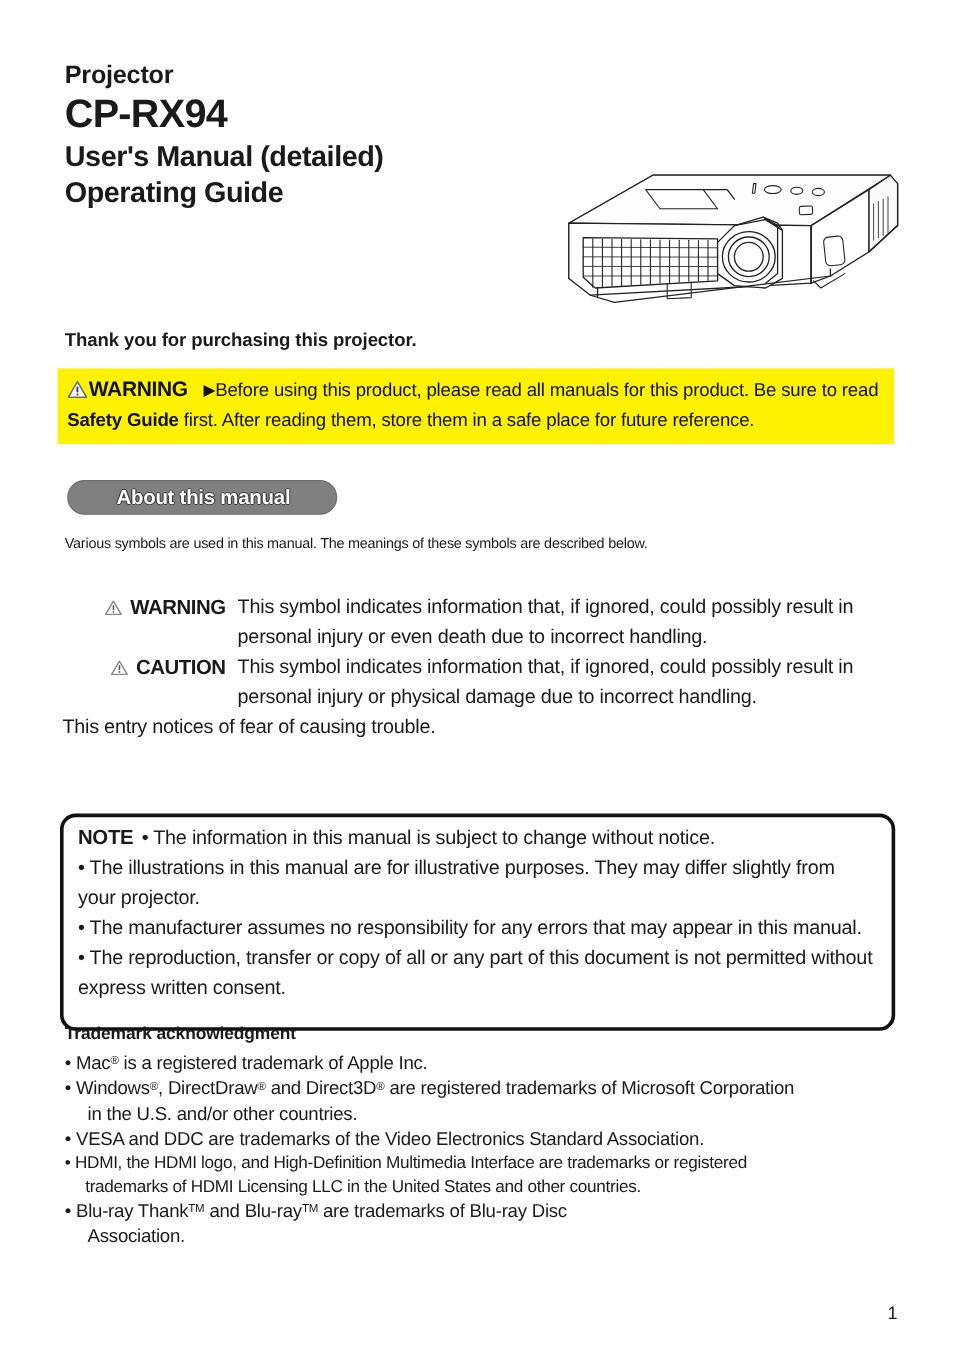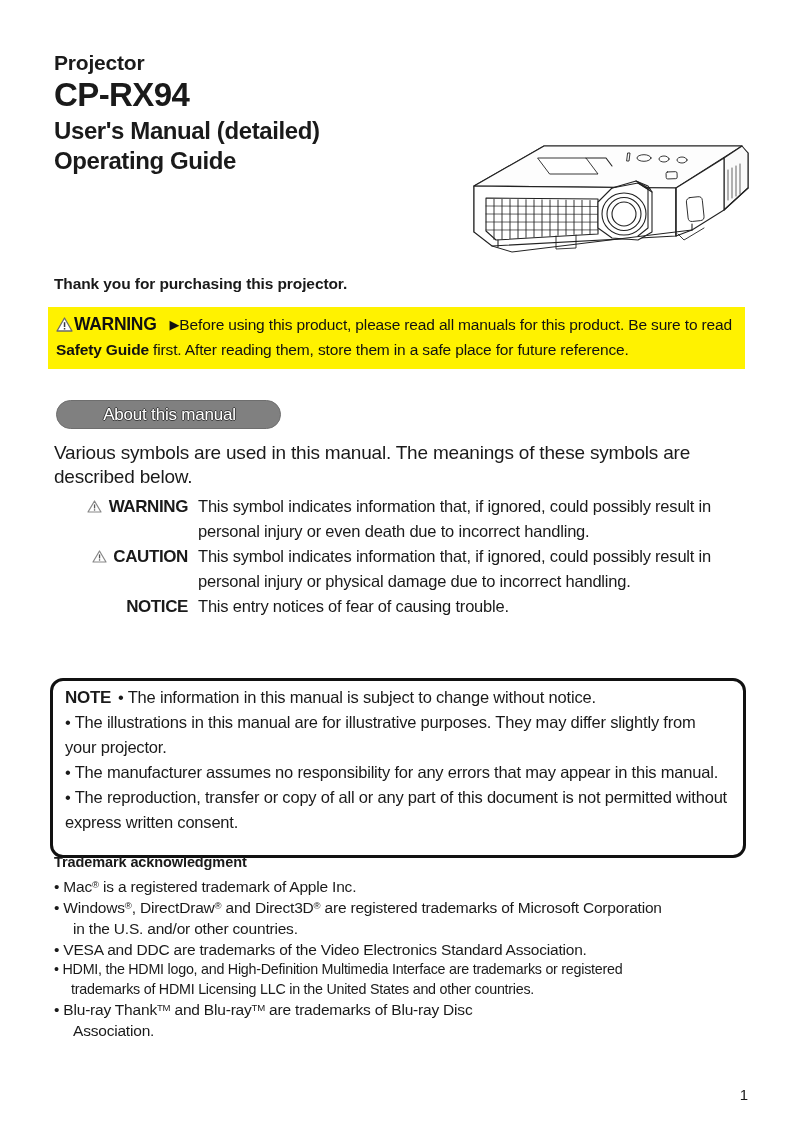--- a/index.html
+++ b/index.html
@@ -120,35 +120,35 @@
     box-sizing: border-box;
   }
   .pill-text {
     position: absolute;
     left: 0; top: 0;
     width: 225px;
     height: 29px;
     line-height: 28px;
     text-align: center;
     font-size: 17px;
-    font-weight: normal;
+    font-weight: bold;
     letter-spacing: -0.2px;
     color: #ffffff;
     text-shadow:
       -1px 0 #3d3d3d, 1px 0 #3d3d3d,
       0 -1px #3d3d3d, 0 1px #3d3d3d;
   }
 
   
   .intro {
     position: absolute;
     left: 54px;
     top: 441px;
     width: 690px;
-    font-size: 19px;
+    font-size: 12px;
     line-height: 24px;
     letter-spacing: -0.2px;
     font-stretch: condensed;
   }
 
   
   .defs {
     position: absolute;
     left: 48px;
     top: 494px;
@@ -395,21 +395,20 @@
             <path d="M7.5 1 L14 12 L1 12 Z" fill="#ffffff" stroke="#888888" stroke-width="1.2" stroke-linejoin="round"></path>
             <rect x="6.9" y="4.4" width="1.3" height="4" fill="#555"></rect>
             <rect x="6.9" y="9.3" width="1.3" height="1.3" fill="#555"></rect>
           </svg>
         </span><span>CAUTION</span>
       </div>
       <div class="deftext">This symbol indicates information that, if ignored, could possibly result in personal injury or physical damage due to incorrect handling.</div>
     </div>
 
     <div class="defrow">
-      <div class="deflabel">NOTICE</div>
       <div class="deftext">This entry notices of fear of causing trouble.</div>
     </div>
 
 
   </div>
 
   <div class="notebox">
     <p><span class="note-label">NOTE</span><span>• The information in this manual is subject to change without notice.</span></p>
     <p>• The illustrations in this manual are for illustrative purposes. They may differ slightly from your projector.</p>
     <p>• The manufacturer assumes no responsibility for any errors that may appear in this manual.</p>

